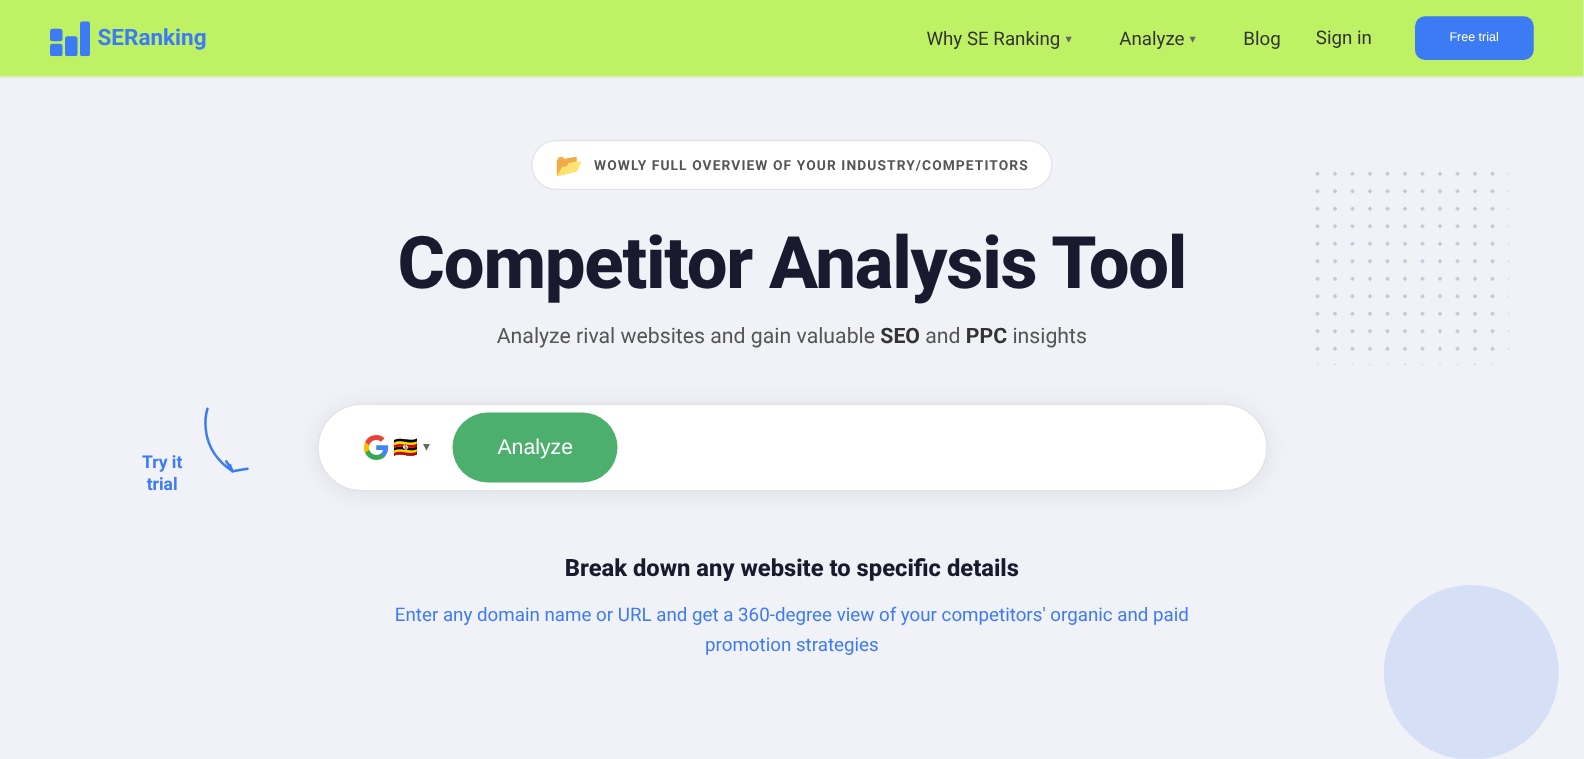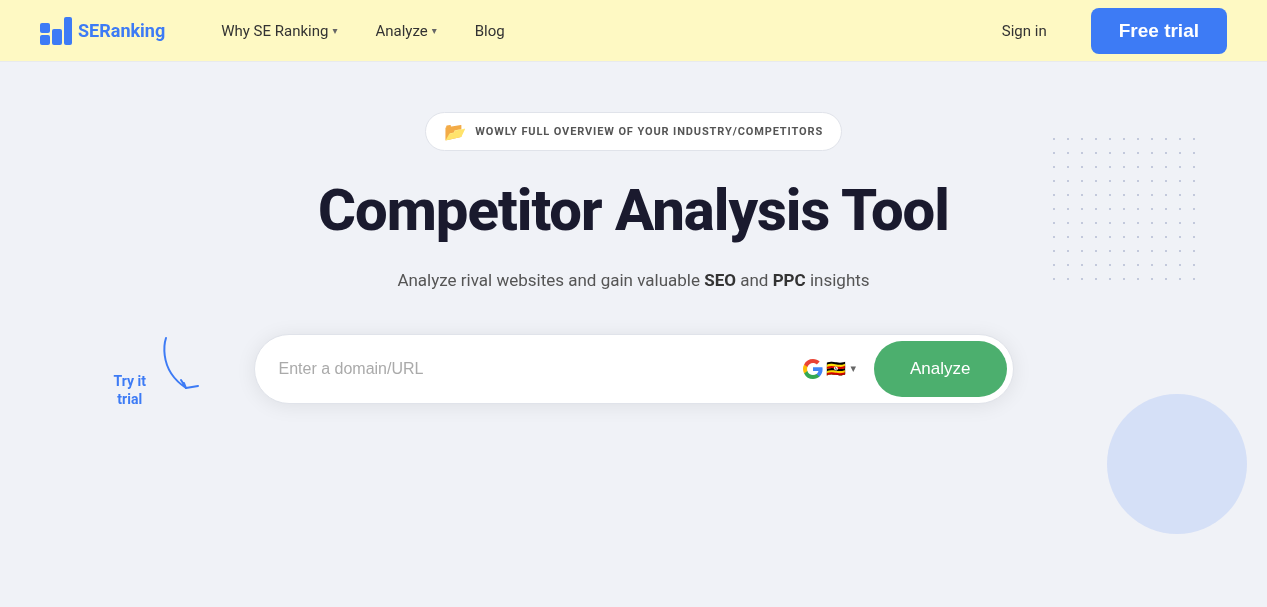--- a/index.html
+++ b/index.html
@@ -5,21 +5,21 @@
     * { margin: 0; padding: 0; box-sizing: border-box; }
     body {
       font-family: -apple-system, BlinkMacSystemFont, 'Segoe UI', Roboto, sans-serif;
       background: #f0f2f7;
       min-height: 607px;
       overflow-x: hidden;
     }
 
     
     nav {
-      background: #fef9c3;
+      background: #bef264;
       display: flex;
       align-items: center;
       padding: 0 40px;
       height: 62px;
       border-bottom: 1px solid #e8eaed;
       position: relative;
       z-index: 10;
     }
     .nav-logo {
       display: flex;
@@ -36,58 +36,57 @@
       font-size: 18px;
       font-weight: 700;
       color: #1a1a2e;
     }
     .logo-text span { color: #3d7bf5; }
     .nav-links {
       display: flex;
       align-items: center;
       gap: 6px;
       flex: 1;
-      justify-content: flex-start;
+      justify-content: flex-end;
     }
     .nav-link {
       display: flex;
       align-items: center;
       gap: 4px;
       padding: 8px 16px;
       font-size: 15px;
       color: #333;
       text-decoration: none;
       border-radius: 6px;
       cursor: pointer;
       white-space: nowrap;
     }
     .chevron {
       font-size: 10px;
       color: #666;
     }
     .nav-right {
       display: flex;
-      align-items: center;
-      gap: 32px;
+      gap: 22px;
     }
     .sign-in-btn {
       font-size: 15px;
       color: #333;
       text-decoration: none;
       padding: 8px 12px;
       cursor: pointer;
     }
     .free-trial-btn {
       background: #3d7bf5;
       color: #fff;
       border: none;
       border-radius: 8px;
       padding: 12px 28px;
-      font-size: 19px;
-      font-weight: 700;
+      font-size: 10px;
+      font-weight: 400;
       cursor: pointer;
       white-space: nowrap;
     }
 
     
     .hero {
       display: flex;
       flex-direction: column;
       align-items: center;
       padding: 50px 40px 60px;
@@ -135,21 +134,21 @@
     }
     .badge-emoji { font-size: 18px; }
 
     
     .hero-title {
       font-size: 58px;
       font-weight: 800;
       color: #1a1a2e;
       text-align: center;
       line-height: 1.1;
-      margin-bottom: 24px;
+      margin-bottom: 12px;
       letter-spacing: -1px;
     }
 
     
     .hero-subtitle {
       font-size: 17px;
       color: #555;
       text-align: right;
       margin-bottom: 40px;
       line-height: 1.6;
@@ -334,35 +333,39 @@
         <span>trial</span>
       </span>
 
       <svg class="arrow-svg" viewBox="0 0 90 80" fill="none" xmlns="http://www.w3.org/2000/svg">
         <path d="M 20 10 C 20 10 10 40 40 60 L 38 55 M 40 60 L 35 52" stroke="#3d7bf5" stroke-width="2" fill="none" stroke-linecap="round" stroke-linejoin="round"></path>
         <path d="M 40 60 L 52 58" stroke="#3d7bf5" stroke-width="2" fill="none" stroke-linecap="round"></path>
       </svg>
     </div>
 
     <div class="search-box">
-      <input class="search-input" type="text" placeholder="Enter a domain/URL" style="">
 
       <div class="search-engine-selector">
 
         <span class="g-icon">
           <svg width="20" height="20" viewBox="0 0 20 20">
             <path d="M19.6 10.23c0-.68-.06-1.36-.18-2H10v3.79h5.38c-.23 1.24-.94 2.3-2 3.02v2.5h3.23C18.42 15.77 19.6 13.17 19.6 10.23z" fill="#4285F4"></path>
             <path d="M10 20c2.7 0 4.96-.9 6.61-2.44l-3.23-2.5c-.9.6-2.05.96-3.38.96-2.6 0-4.8-1.76-5.59-4.13H1.1v2.58A10 10 0 0 0 10 20z" fill="#34A853"></path>
             <path d="M4.41 11.89A6.02 6.02 0 0 1 4.1 10c0-.66.11-1.3.31-1.89V5.53H1.1A10 10 0 0 0 0 10c0 1.61.39 3.13 1.1 4.47l3.31-2.58z" fill="#FBBC05"></path>
             <path d="M10 3.98c1.47 0 2.79.5 3.83 1.5l2.87-2.87C14.96.99 12.7 0 10 0A10 10 0 0 0 1.1 5.53l3.31 2.58C5.2 5.74 7.4 3.98 10 3.98z" fill="#EA4335"></path>
           </svg>
         </span>
 
         <span class="flag-icon">🇺🇬</span>
         <span class="selector-chevron">▾</span>
       </div>
 
       <button class="analyze-btn">Analyze</button>
     </div>
   </div>
 
+  <div class="bottom-section">
+    <h3 class="bottom-title">Break down any website to specific details</h3>
+    <p class="bottom-desc">Enter any domain name or URL and get a 360-degree view of your competitors'
+organic and paid promotion strategies</p>
+  </div>
 
 </section>
 
 </body></html>

